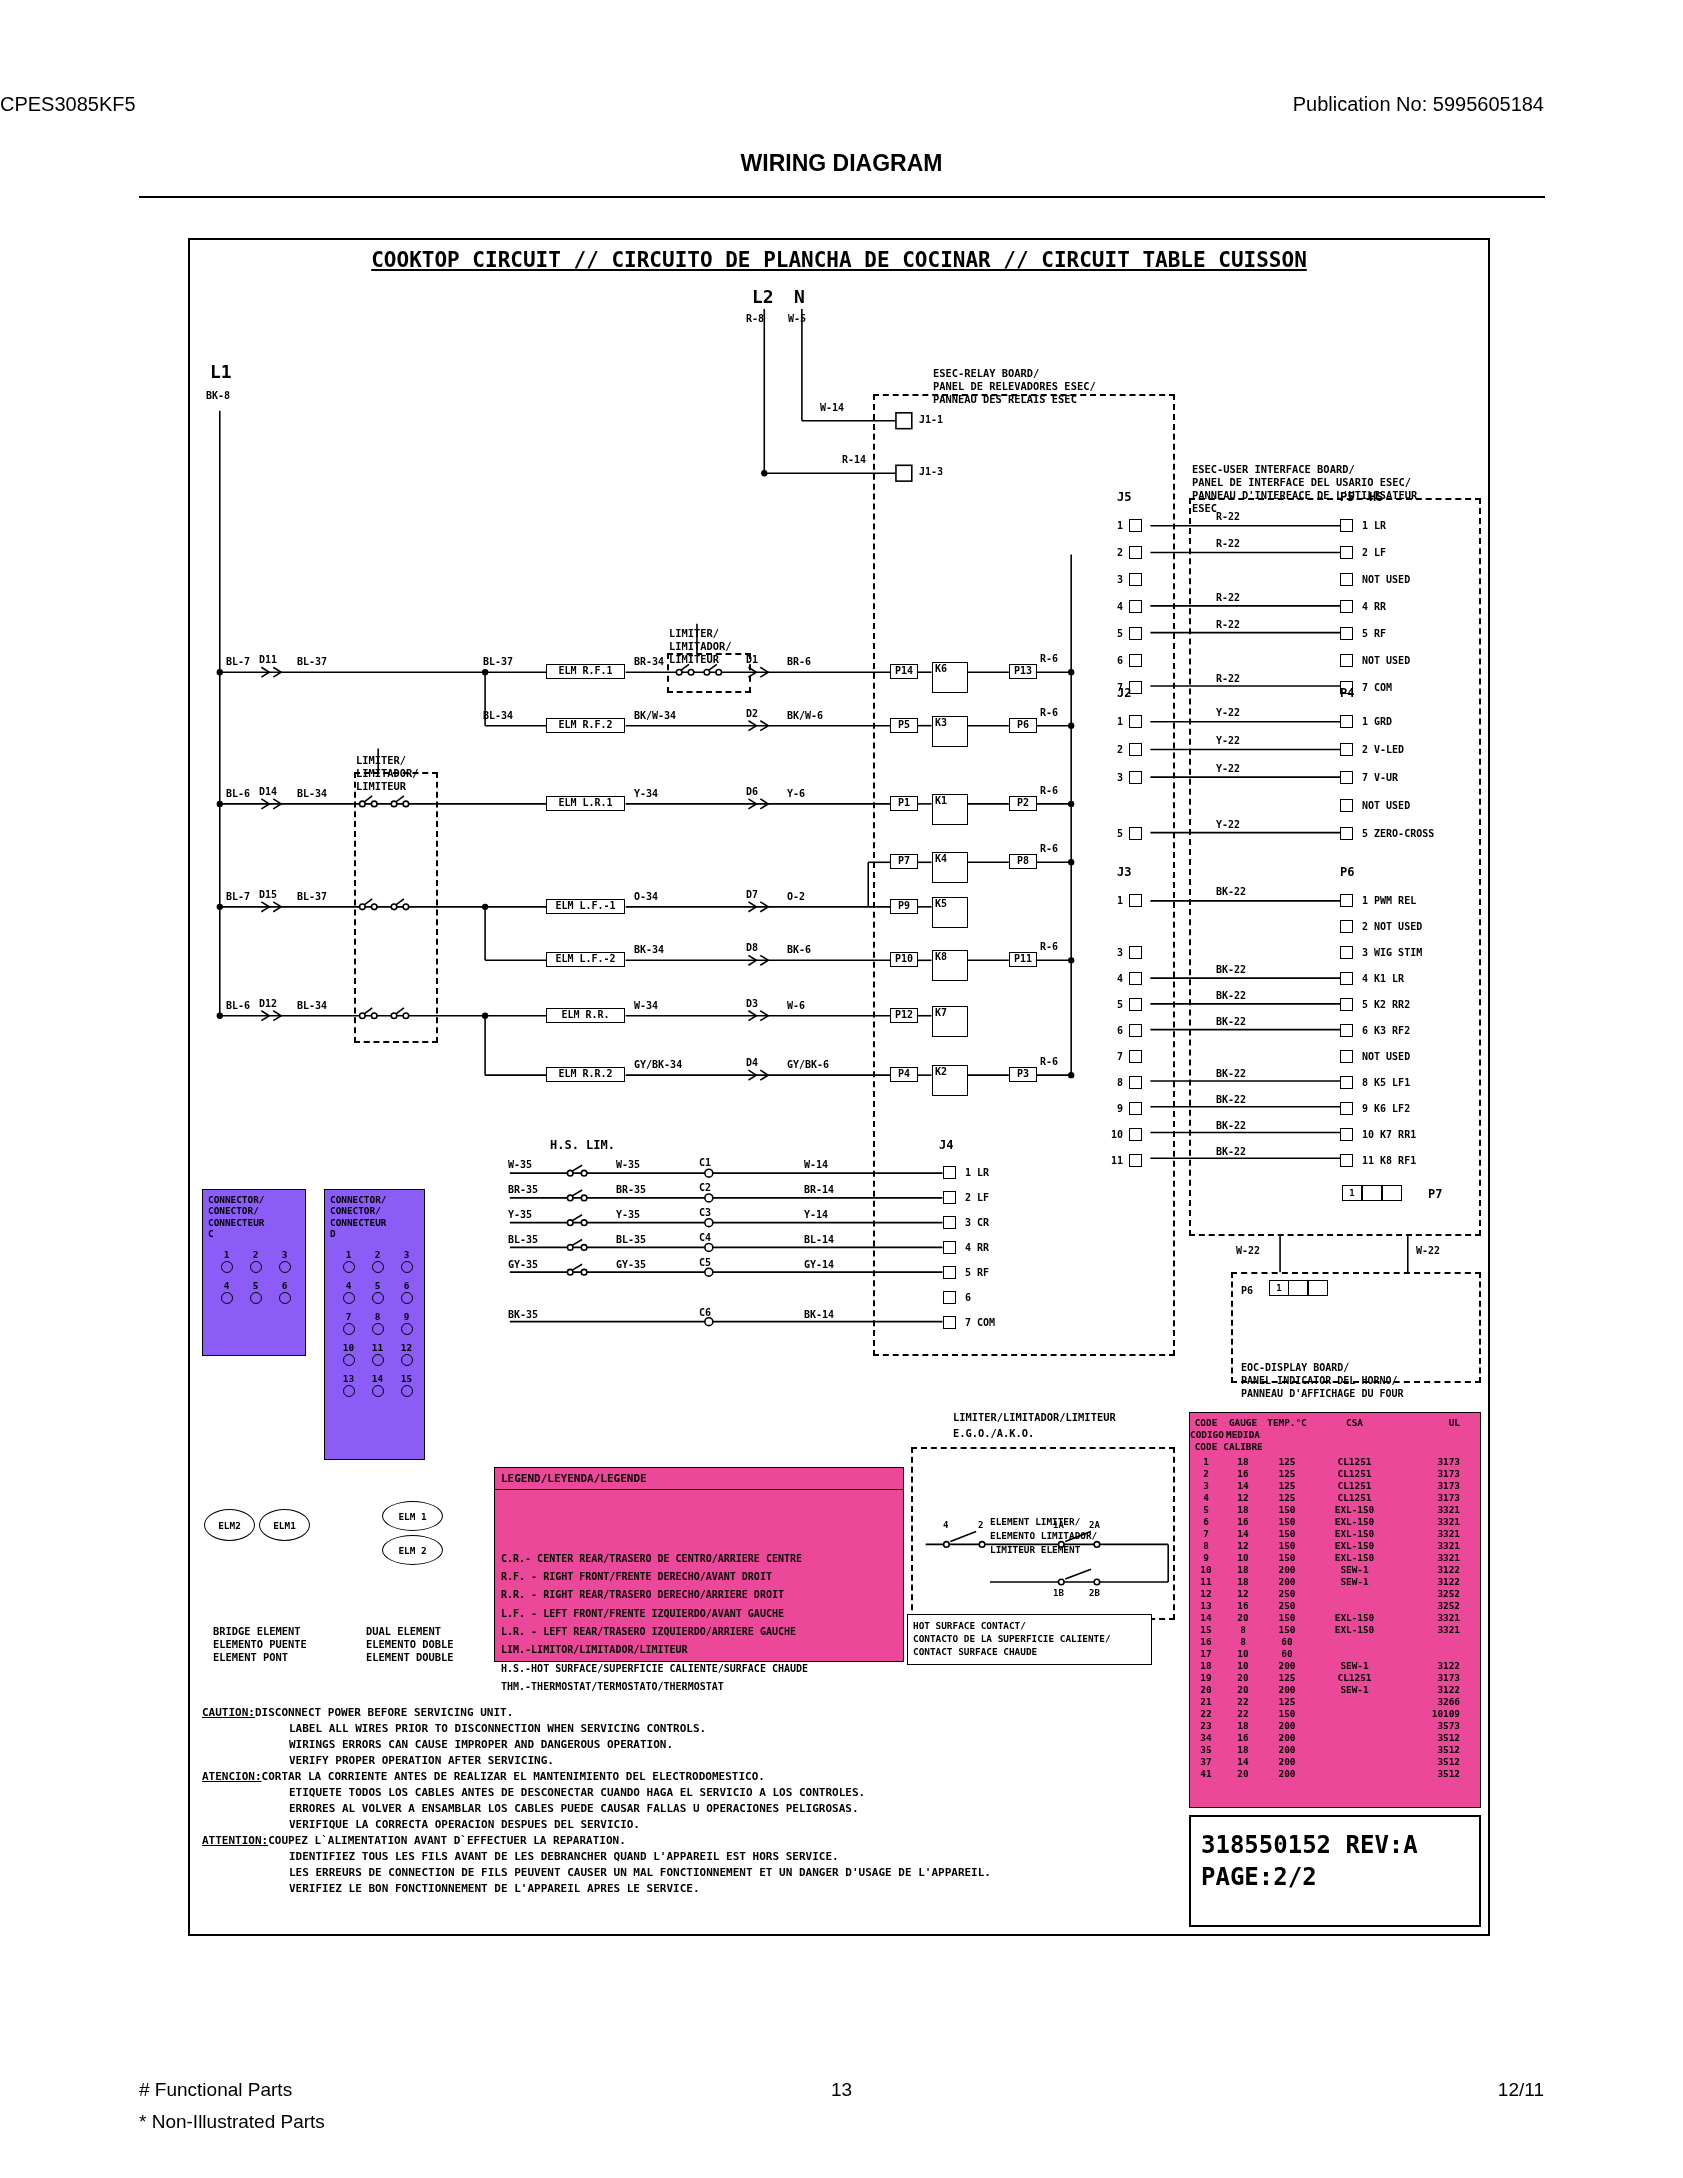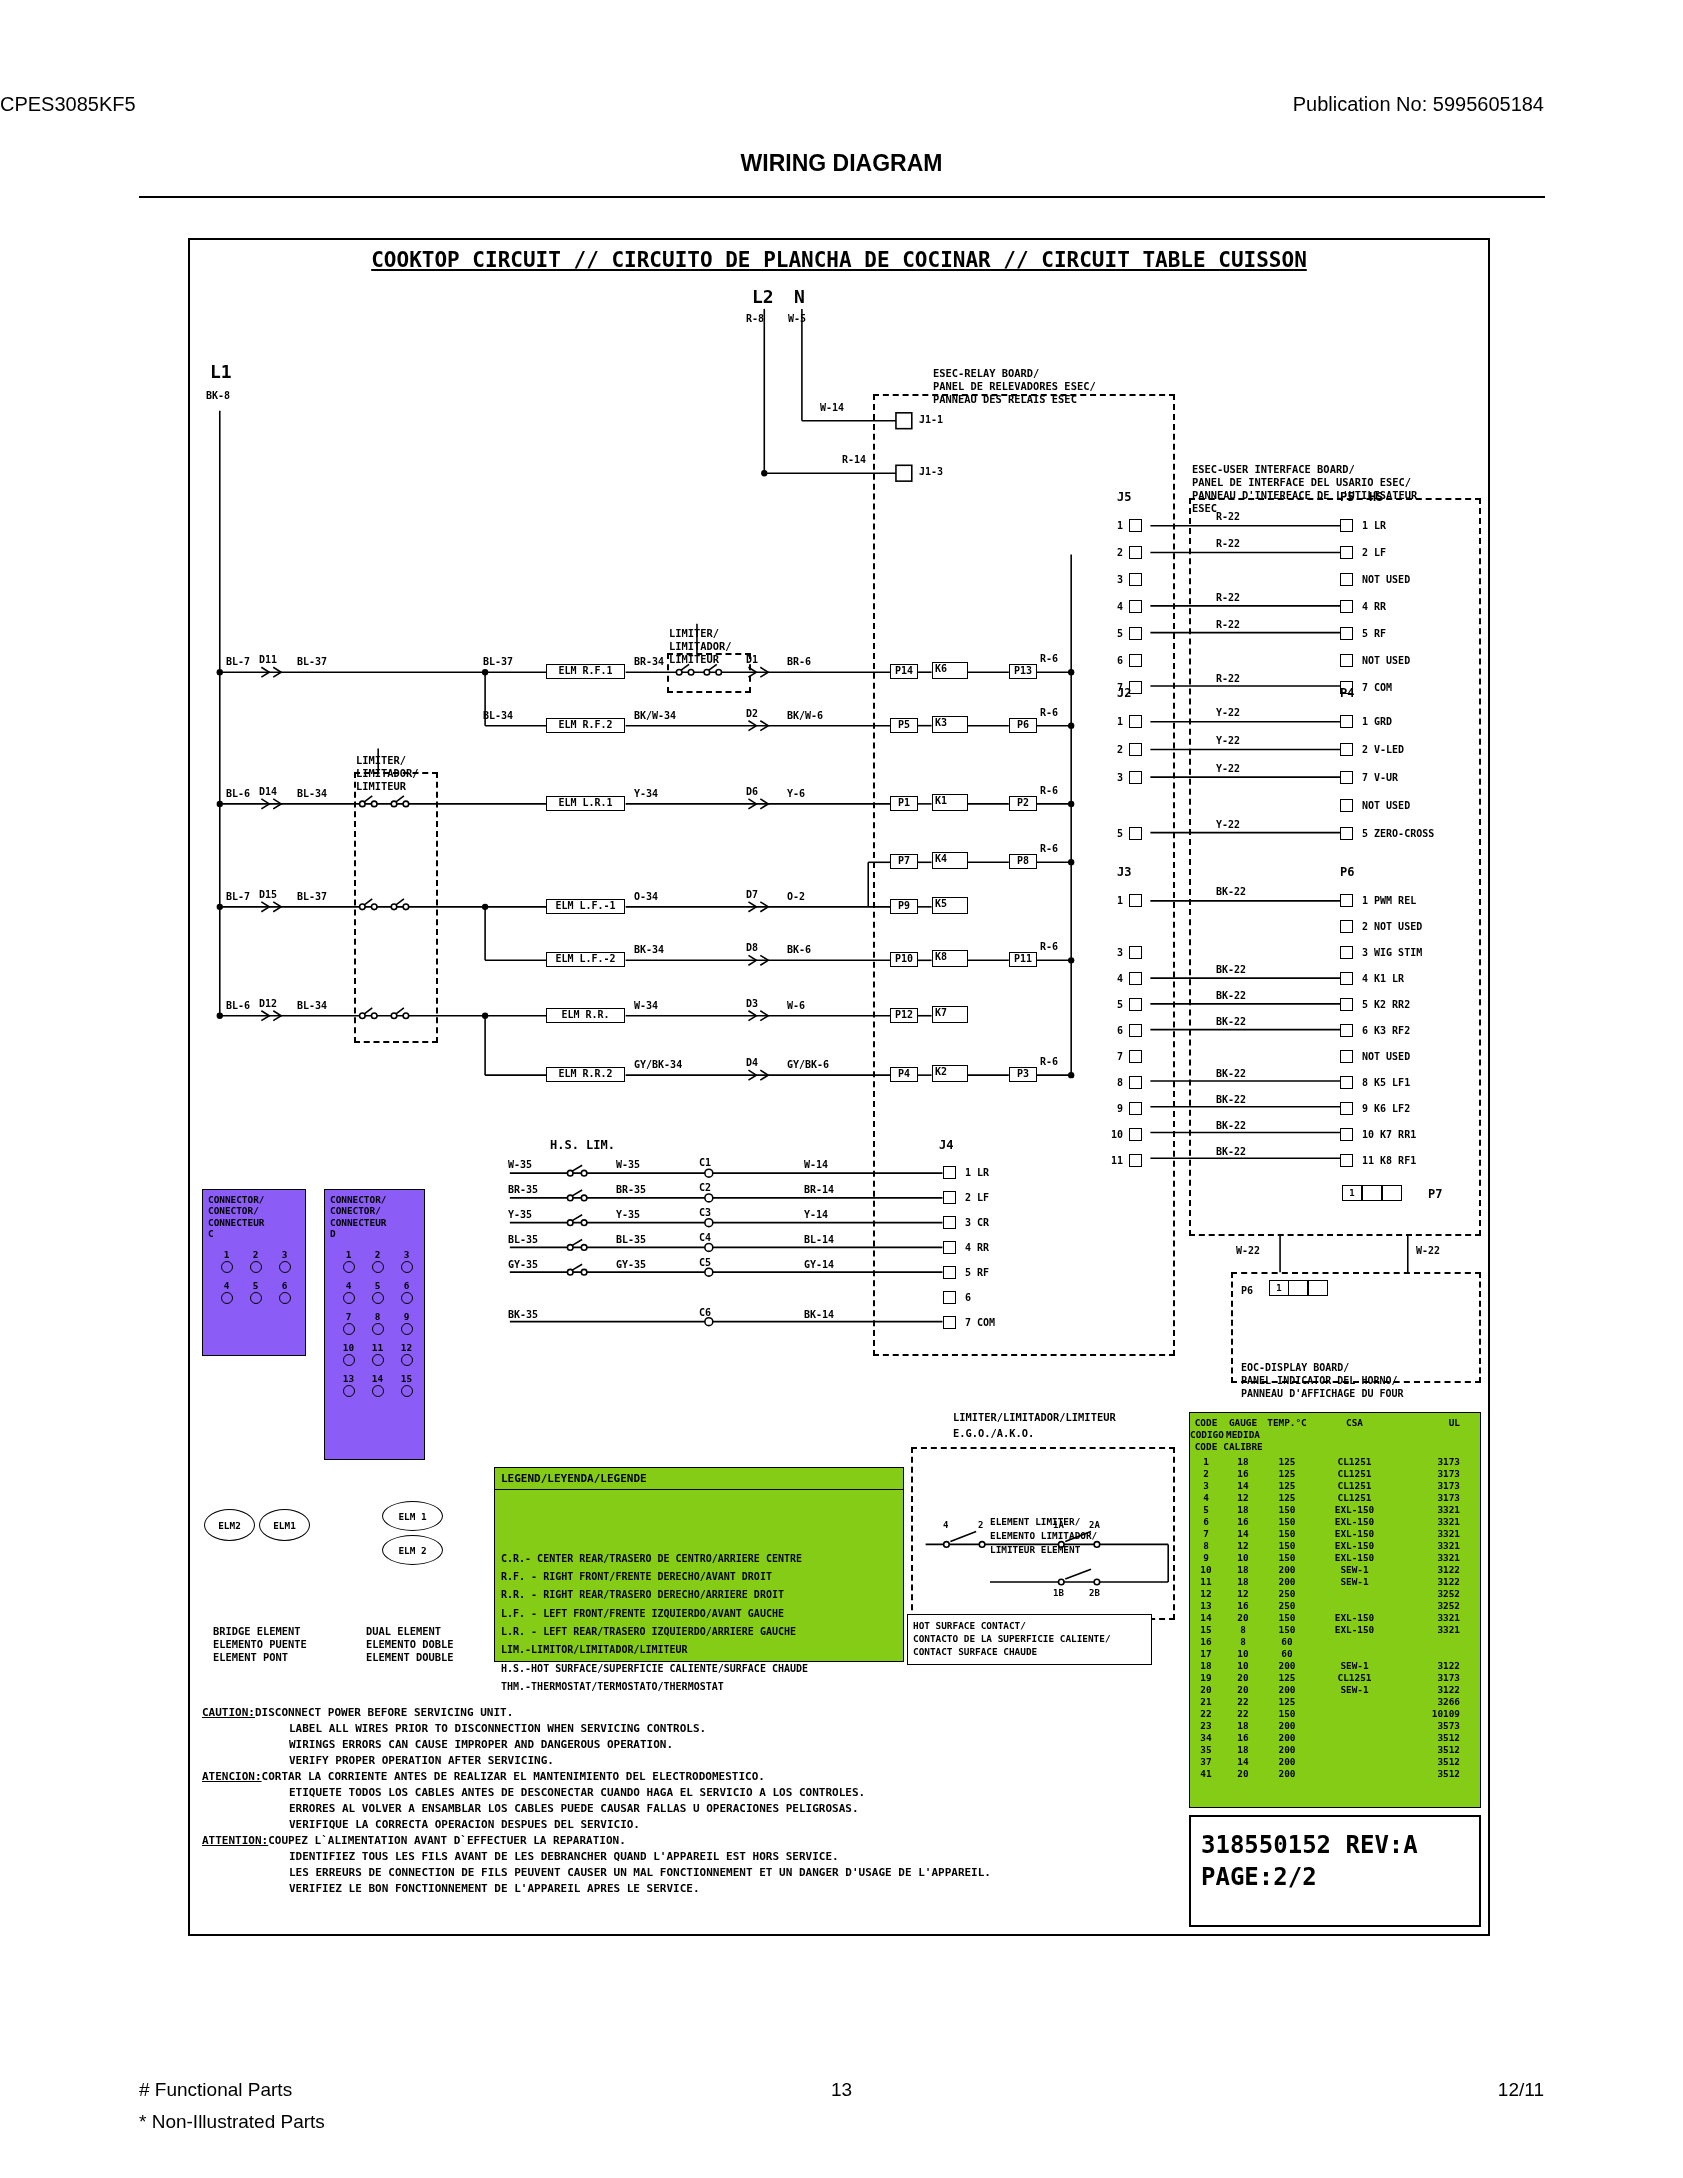--- a/index.html
+++ b/index.html
@@ -17,21 +17,21 @@
   .doc-title { position:absolute; left:0; top:150px; width:1683px; text-align:center;
                font:bold 23px "Liberation Sans",sans-serif; }
   .hrule { position:absolute; left:139px; top:196px; width:1406px; height:2px; background:#000; }
   .foot { position:absolute; font:19px "Liberation Sans",sans-serif; }
 
   
   .main-box { position:absolute; left:188px; top:238px; width:1302px; height:1698px; border:2px solid #000; }
   .diag-title { position:absolute; left:188px; top:248px; width:1302px; text-align:center;
                 font:bold 21px "DejaVu Sans Mono",monospace; text-decoration:underline; white-space:pre; }
   .dashed { position:absolute; border:2px dashed #000; background:transparent; z-index:1; }
-  .solidbox { position:absolute; border:1.5px solid #000; background:#84cc16; z-index:2; }
+  .solidbox { position:absolute; border:1.5px solid #000; background:#ec4899; z-index:2; }
   .relay-box { left:873px; top:394px; width:302px; height:962px; }
   .ui-box    { left:1189px; top:498px; width:292px; height:738px; }
   .limtop-box{ left:667px; top:653px; width:84px; height:40px; }
   .limleft-box{ left:354px; top:772px; width:84px; height:271px; }
   .ego-box   { left:911px; top:1447px; width:264px; height:173px; }
   .eoc-box   { left:1231px; top:1272px; width:250px; height:111px; border:2px dashed #000; position:absolute; z-index:2; }
 
   svg.wires { position:absolute; left:0; top:0; z-index:3; pointer-events:none; }
 
   .bt { position:absolute; font:bold 10.4px/13px "DejaVu Sans Mono",monospace; white-space:pre; z-index:5; }
@@ -48,21 +48,21 @@
   .erows > div:nth-of-type(5){top:907px} .erows > div:nth-of-type(6){top:960px}
   .erows > div:nth-of-type(7){top:1016px} .erows > div:nth-of-type(8){top:1075px}
   .erow span { position:absolute; white-space:pre; font:bold 10px "DejaVu Sans Mono",monospace; }
   .e-left{left:226px; top:-16px} .e-d{left:259px; top:-18px; font-size:9.4px}
   .e-mid{left:297px; top:-16px} .e-mid2{left:483px; top:-16px}
   .e-elm{left:546px; top:-8px; width:79px; height:15px; border:1.5px solid #000; background:#fff;
          font-size:9.4px; text-align:center; line-height:13px;}
   .e-w34{left:634px; top:-16px} .e-dd{left:746px; top:-18px; font-size:9.4px} .e-w6{left:787px; top:-16px}
   .e-pin{left:890px; top:-8px; width:28px; height:15px; border:1.5px solid #000; background:#fff;
          font-size:9.4px; text-align:center; line-height:13px;}
-  .e-k{left:932px; top:-10px; width:36px; height:17px; border:1.5px solid #000; background:#fff;
+  .e-k{left:932px; top:-10px; width:36px; height:31px; border:1.5px solid #000; background:#fff;
        font-size:8.4px; padding-left:2px; line-height:10px;}
   .e-pout{left:1009px; top:-8px; width:28px; height:15px; border:1.5px solid #000; background:#fff;
           font-size:9.4px; text-align:center; line-height:13px;}
   .e-r{left:1040px; top:-19px}
 
   
   .jcol,.pcol { position:absolute; z-index:5; width:327px; }
   .j5{left:1105px; top:513px} .j2c{left:1105px; top:709px} .j3c{left:1105px; top:888px}
   .p5{left:1340px; top:513px} .p4c{left:1340px; top:709px} .p6c{left:1340px; top:888px}
   .jrow,.prow { position:relative; }

